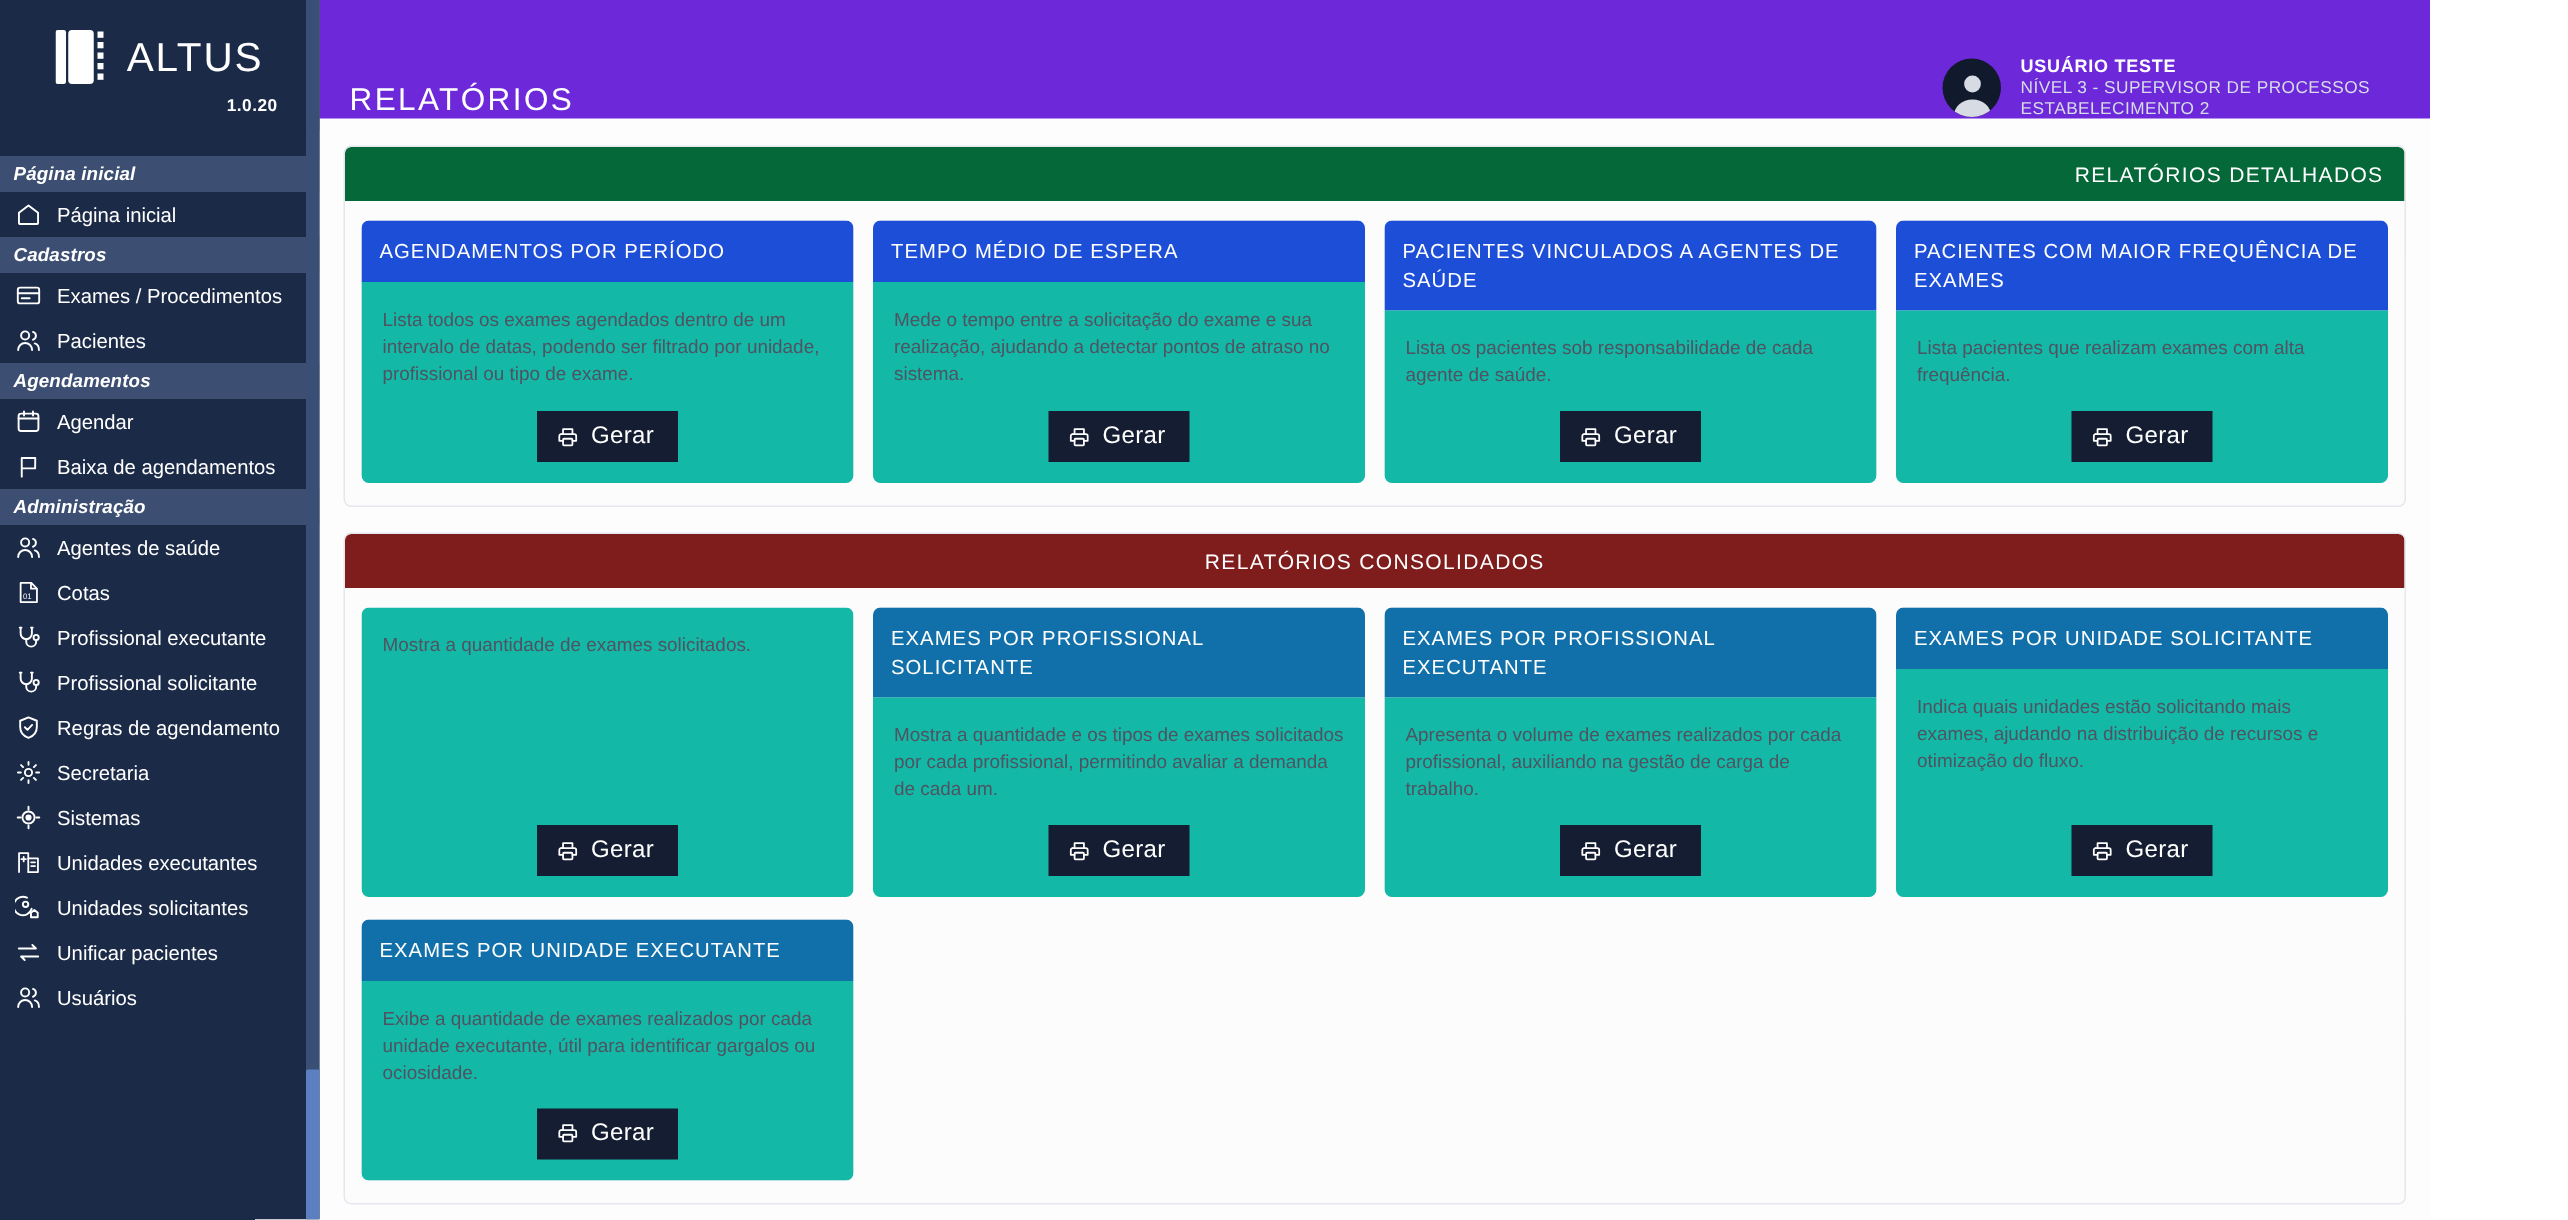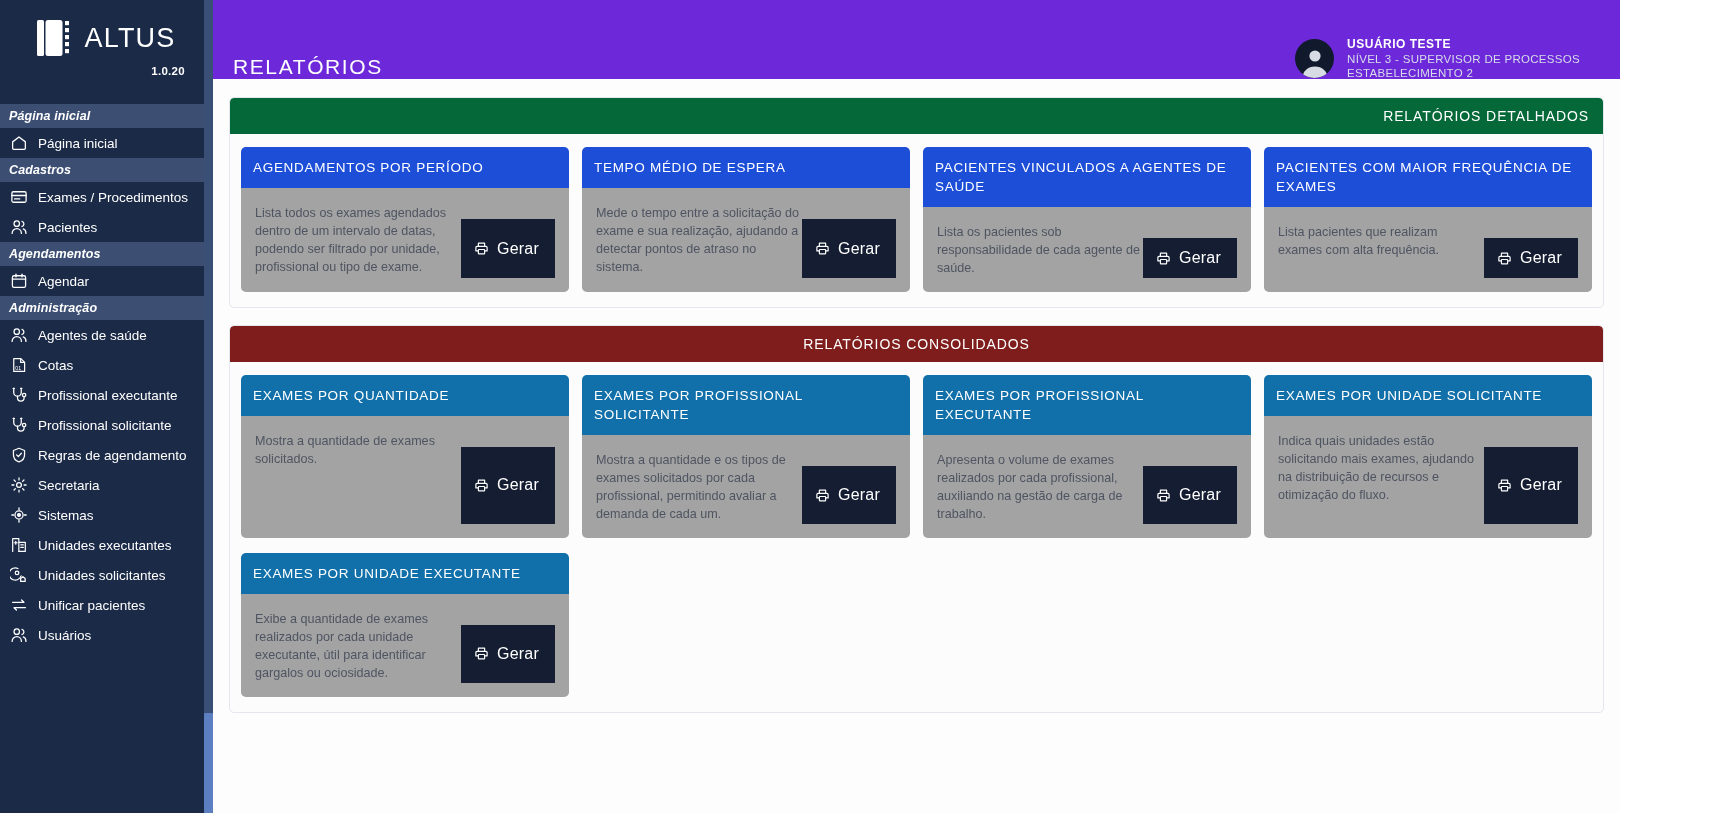--- a/index.html
+++ b/index.html
@@ -203,24 +203,24 @@
     font-size: 13.5px;
     letter-spacing: .7px;
     padding: 11px 12px;
     line-height: 1.42;
     min-height: 41px;
   }
   .card-header.green { background: #1d4ed8; }
   .card-header.blue  { background: #1170a9; }
   .card-body {
     flex: 1;
-    background: #a3a3a3;
+    background: #14b8a6;
     padding: 17px 14px 14px 14px;
     display: flex;
-    flex-direction: row;
+    flex-direction: column;
   }
   .card-desc {
     color: #4e5461;
     font-size: 12.6px;
     line-height: 1.42;
     flex: 1;
   }
   .gerar-row {
     display: flex;
     justify-content: center;
@@ -310,20 +310,28 @@
             <span class="nav-icon">
               <svg viewBox="0 0 24 24" fill="none" stroke="#fff" stroke-width="1.7" stroke-linecap="round" stroke-linejoin="round">
                 <rect x="3.2" y="5" width="17.6" height="15.5" rx="2.2"></rect>
                 <line x1="3.2" y1="9.4" x2="20.8" y2="9.4"></line>
                 <line x1="8" y1="3" x2="8" y2="6.6"></line>
                 <line x1="16" y1="3" x2="16" y2="6.6"></line>
               </svg>
             </span>
             <span class="nav-label">Agendar</span>
           </div>
+          <div class="nav-item">
+            <span class="nav-icon">
+              <svg viewBox="0 0 24 24" fill="none" stroke="#fff" stroke-width="1.7" stroke-linecap="round" stroke-linejoin="round">
+                <path d="M6 21V4.5h12l-.1 9.2H6"></path>
+              </svg>
+            </span>
+            <span class="nav-label">Baixa de agendamentos</span>
+          </div>
           <div class="nav-group-label">Administração</div>
           <div class="nav-item">
             <span class="nav-icon">
               <svg viewBox="0 0 24 24" fill="none" stroke="#fff" stroke-width="1.7" stroke-linecap="round" stroke-linejoin="round">
                 <circle cx="9" cy="7.5" r="3.6"></circle>
                 <path d="M2.8 20.5c0-3.6 2.8-6.3 6.2-6.3s6.2 2.7 6.2 6.3"></path>
                 <path d="M16 4.4a3.6 3.6 0 0 1 0 6.9"></path>
                 <path d="M17.6 14.6c2.2.6 3.7 2.8 3.7 5.9"></path>
               </svg>
             </span>
@@ -537,21 +545,20 @@
                     </button>
                   </div>
                 </div>
               </div>
             </div>
           </div>
           <div class="section">
             <div class="section-header blue">RELATÓRIOS CONSOLIDADOS</div>
             <div class="cards-grid">
               <div class="card">
-                <div class="card-header blue">EXAMES POR QUANTIDADE</div>
                 <div class="card-body">
                   <div class="card-desc">Mostra a quantidade de exames solicitados.</div>
                   <div class="gerar-row">
                     <button class="btn-gerar">
                       <span style="display: inline-flex;">
                         <svg viewBox="0 0 24 24" fill="none" stroke="#fff" stroke-width="1.9" stroke-linecap="round" stroke-linejoin="round">
                           <path d="M7 8.6V3.4h10v5.2"></path>
                           <path d="M5 8.6h14a2 2 0 0 1 2 2v5.2h-4"></path>
                           <path d="M7 15.8H3V10.6a2 2 0 0 1 2-2"></path>
                           <rect x="7" y="13.6" width="10" height="7" rx="1"></rect>

